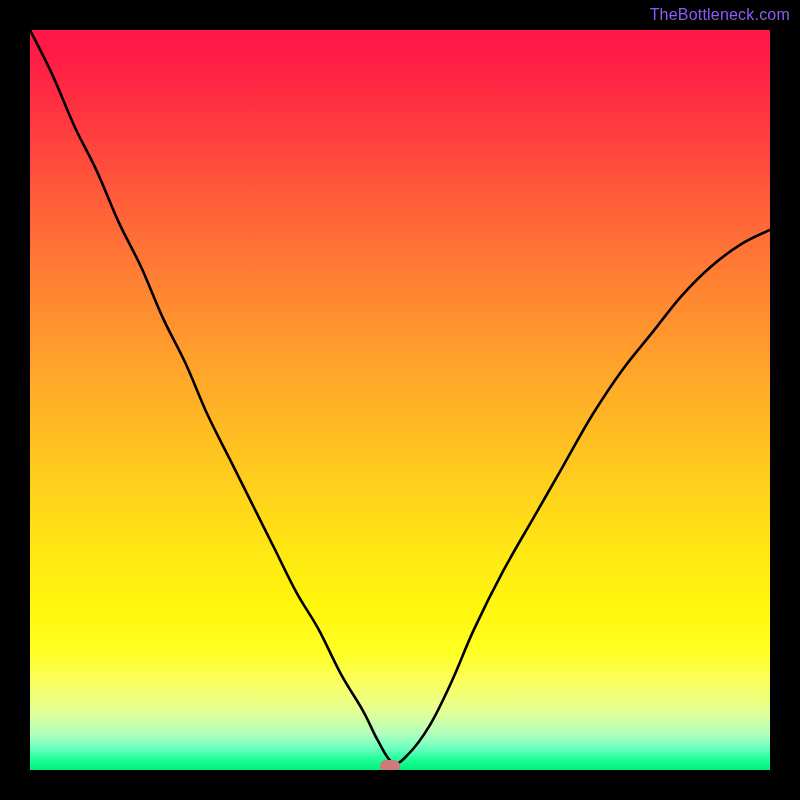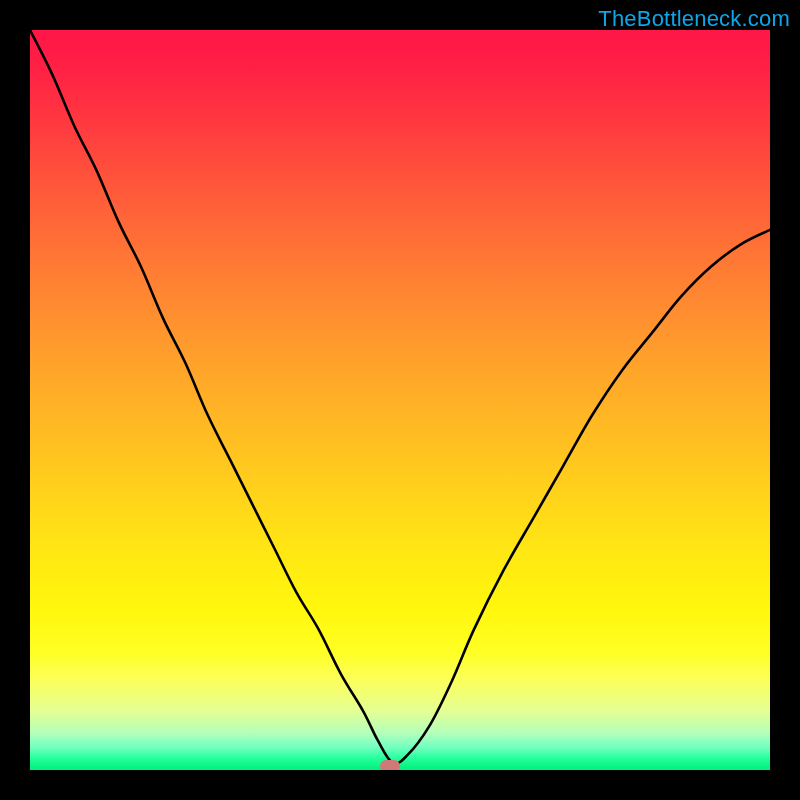--- a/index.html
+++ b/index.html
@@ -52,22 +52,22 @@
     position: absolute;
     left: 0; top: 0;
     width: 740px;
     height: 740px;
     pointer-events: none;
   }
   .watermark {
     position: absolute;
     top: 6px;
     right: 10px;
-    color: #0ea5e9;
-    font-size: 22px;
+    color: #8b5cf6;
+    font-size: 16px;
     font-weight: 500;
     letter-spacing: 0.2px;
     user-select: none;
   }
   .marker {
     position: absolute;
     width: 20px;
     height: 12px;
     border-radius: 6px;
     background: #cf7a78;

